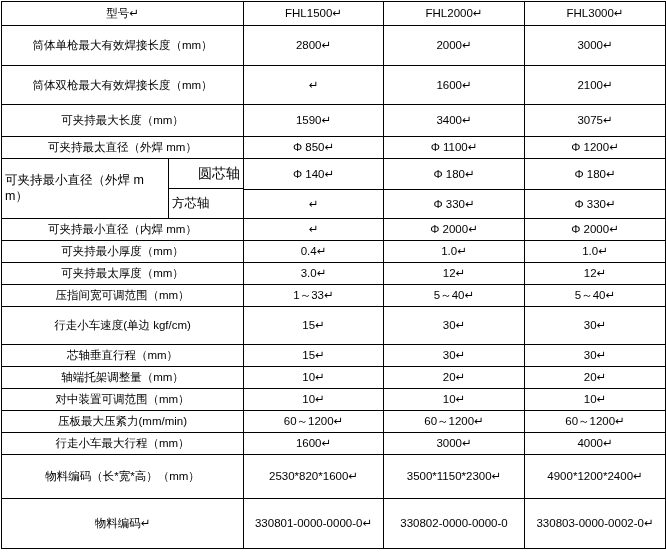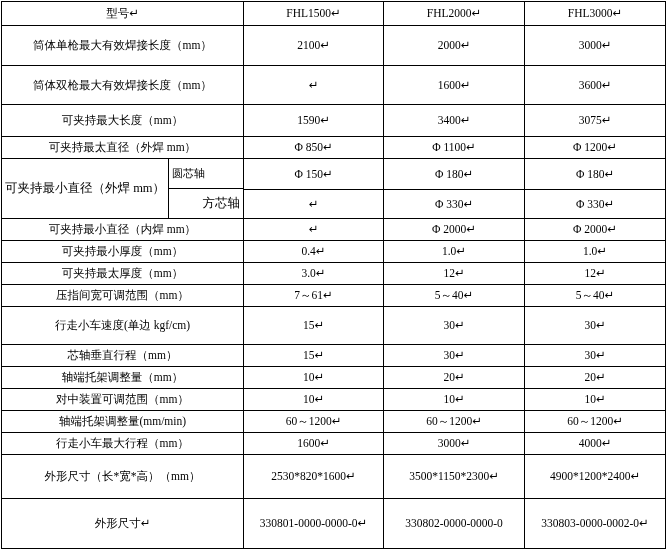--- a/index.html
+++ b/index.html
@@ -12,21 +12,20 @@
     height: 555px;
     font-family: "Liberation Sans", sans-serif;
     color: #000000;
     overflow: hidden;
   }
   #spec-table {
     border-collapse: collapse;
     width: 664px;
     margin: 1px 0 0 1px;
     table-layout: fixed;
-    font-family: Liberation Serif, serif;
   }
   #spec-table td {
     border: 1px solid #000000;
     text-align: center;
     vertical-align: middle;
     font-size: 11.5px;
     line-height: 1.25;
     padding: 2px 3px;
     word-break: break-all;
   }
@@ -54,30 +53,30 @@
   <tbody>
     <tr style="height:24px">
       <td class="label">型号↵</td>
       <td>FHL1500↵</td>
       <td>FHL2000↵</td>
       <td>FHL3000↵</td>
     </tr>
 
     <tr style="height:40px">
       <td class="label">筒体单枪最大有效焊接长度（mm）</td>
-      <td>2100↵</td>
+      <td>2800↵</td>
       <td>2000↵</td>
       <td>3000↵</td>
     </tr>
 
     <tr style="height:39px">
       <td class="label">筒体双枪最大有效焊接长度（mm）</td>
       <td>↵</td>
       <td>1600↵</td>
-      <td>3600↵</td>
+      <td>2100↵</td>
     </tr>
 
     <tr style="height:32px">
       <td class="label">可夹持最大长度（mm）</td>
       <td>1590↵</td>
       <td>3400↵</td>
       <td>3075↵</td>
     </tr>
 
     <tr style="height:22px">
@@ -86,29 +85,29 @@
       <td>Φ 1100↵</td>
       <td>Φ 1200↵</td>
     </tr>
 
     <tr style="height:26px">
       <td class="label" rowspan="2" style="padding:0">
         <table style="border-collapse:collapse;width:100%;height:100%">
           <tbody>
               <tr>
             <td rowspan="2" class="label split-left" style="border:none;border-right:1px solid #000;text-align:left;vertical-align:middle;font-size:12.5px;padding:2px 3px">可夹持最小直径（外焊 mm）</td>
-            <td class="split-right" style="border:none;border-bottom:1px solid #000;text-align:left;vertical-align:middle;font-size:11px;padding:2px 3px;height:25px">圆芯轴</td>
+            <td class="split-right" style="border:none;border-bottom:1px solid #000;text-align:right;vertical-align:middle;font-size:14px;padding:2px 3px;height:25px">圆芯轴</td>
           </tr>
           <tr>
-            <td class="split-right" style="border:none;text-align:right;vertical-align:middle;font-size:12.5px;padding:2px 3px;height:25px">方芯轴</td>
+            <td class="split-right" style="border:none;text-align:left;vertical-align:middle;font-size:12.5px;padding:2px 3px;height:25px">方芯轴</td>
           </tr>
         </tbody>
           </table>
       </td>
-      <td>Φ 150↵</td>
+      <td>Φ 140↵</td>
       <td>Φ 180↵</td>
       <td>Φ 180↵</td>
     </tr>
     <tr style="height:24px">
       <td>↵</td>
       <td>Φ 330↵</td>
       <td>Φ 330↵</td>
     </tr>
 
     <tr style="height:22px">
@@ -127,21 +126,21 @@
 
     <tr style="height:22px">
       <td class="label">可夹持最太厚度（mm）</td>
       <td>3.0↵</td>
       <td>12↵</td>
       <td>12↵</td>
     </tr>
 
     <tr style="height:22px">
       <td class="label">压指间宽可调范围（mm）</td>
-      <td>7～61↵</td>
+      <td>1～33↵</td>
       <td>5～40↵</td>
       <td>5～40↵</td>
     </tr>
 
     <tr style="height:38px">
       <td class="label">行走小车速度(单边 kgf/cm)</td>
       <td>15↵</td>
       <td>30↵</td>
       <td>30↵</td>
     </tr>
@@ -161,40 +160,40 @@
     </tr>
 
     <tr style="height:22px">
       <td class="label">对中装置可调范围（mm）</td>
       <td>10↵</td>
       <td>10↵</td>
       <td>10↵</td>
     </tr>
 
     <tr style="height:22px">
-      <td class="label">轴端托架调整量(mm/min)</td>
+      <td class="label">压板最大压紧力(mm/min)</td>
       <td>60～1200↵</td>
       <td>60～1200↵</td>
       <td>60～1200↵</td>
     </tr>
 
     <tr style="height:22px">
       <td class="label">行走小车最大行程（mm）</td>
       <td>1600↵</td>
       <td>3000↵</td>
       <td>4000↵</td>
     </tr>
 
     <tr style="height:44px">
-      <td class="label">外形尺寸（长*宽*高）（mm）</td>
+      <td class="label">物料编码（长*宽*高）（mm）</td>
       <td>2530*820*1600↵</td>
       <td>3500*1150*2300↵</td>
       <td>4900*1200*2400↵</td>
     </tr>
 
     <tr style="height:50px">
-      <td class="label">外形尺寸↵</td>
+      <td class="label">物料编码↵</td>
       <td>330801-0000-0000-0↵</td>
       <td>330802-0000-0000-0</td>
       <td>330803-0000-0002-0↵</td>
     </tr>
   </tbody>
 </table>
 
 </body></html>

